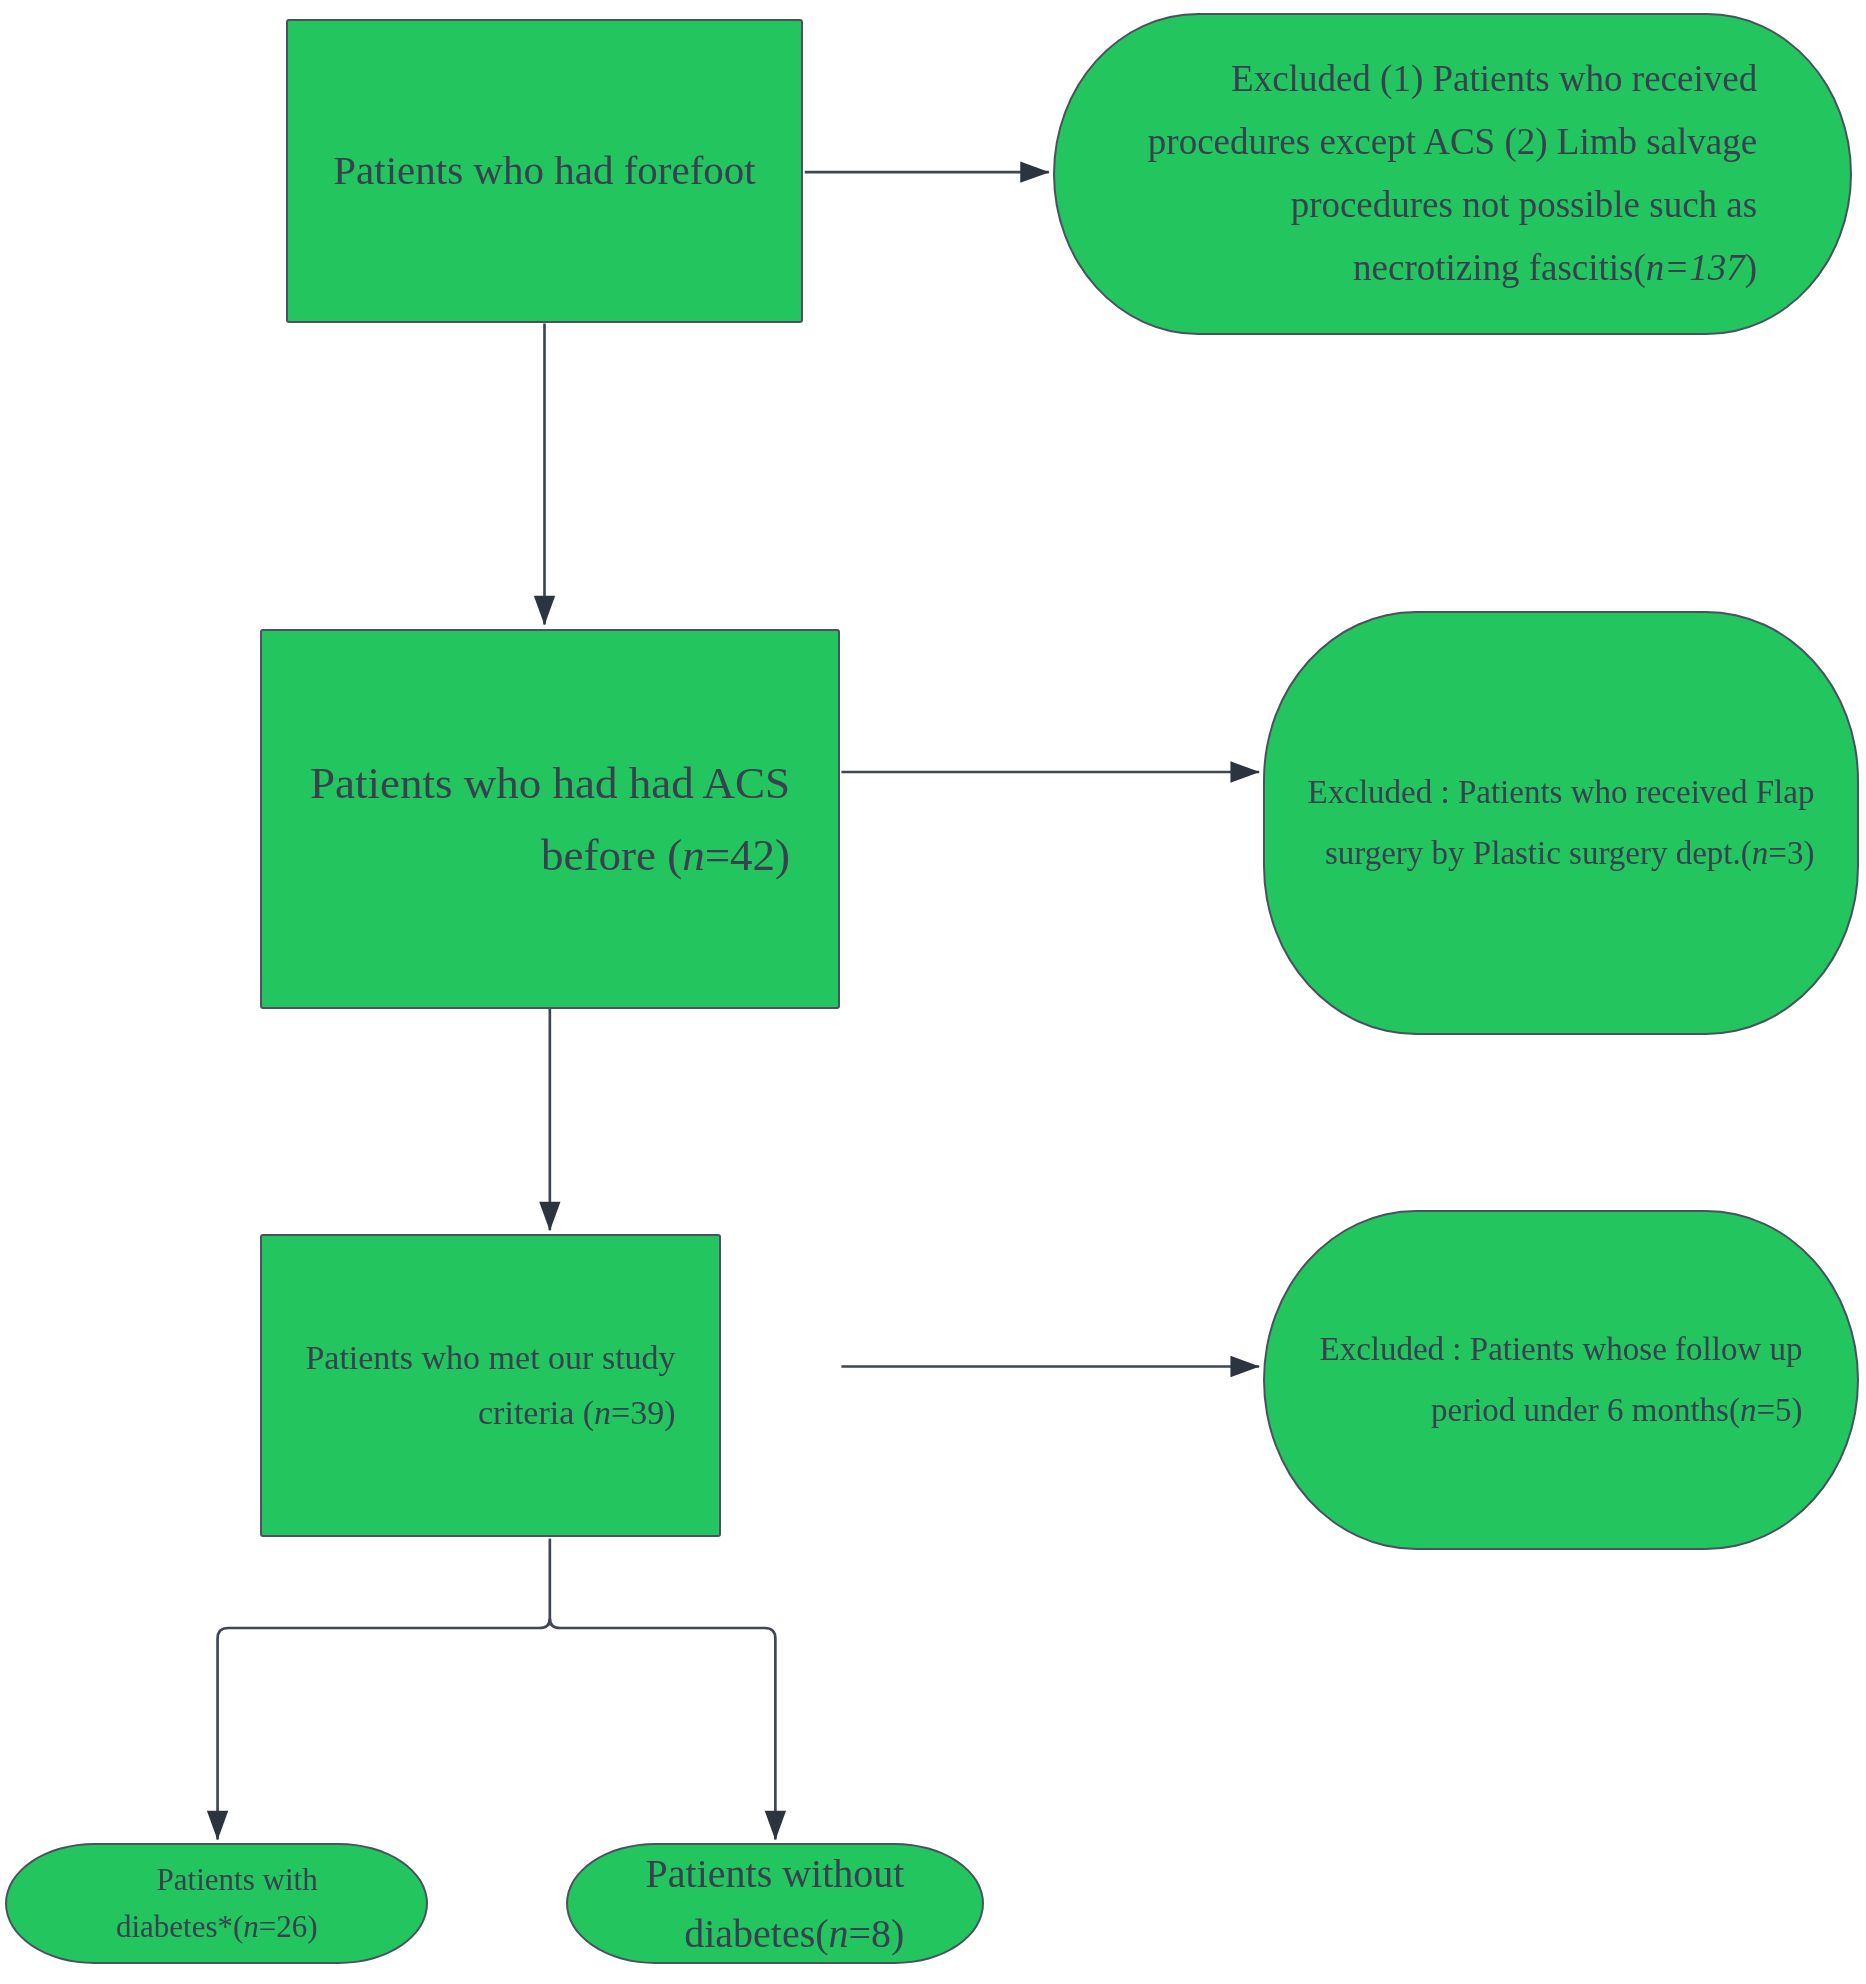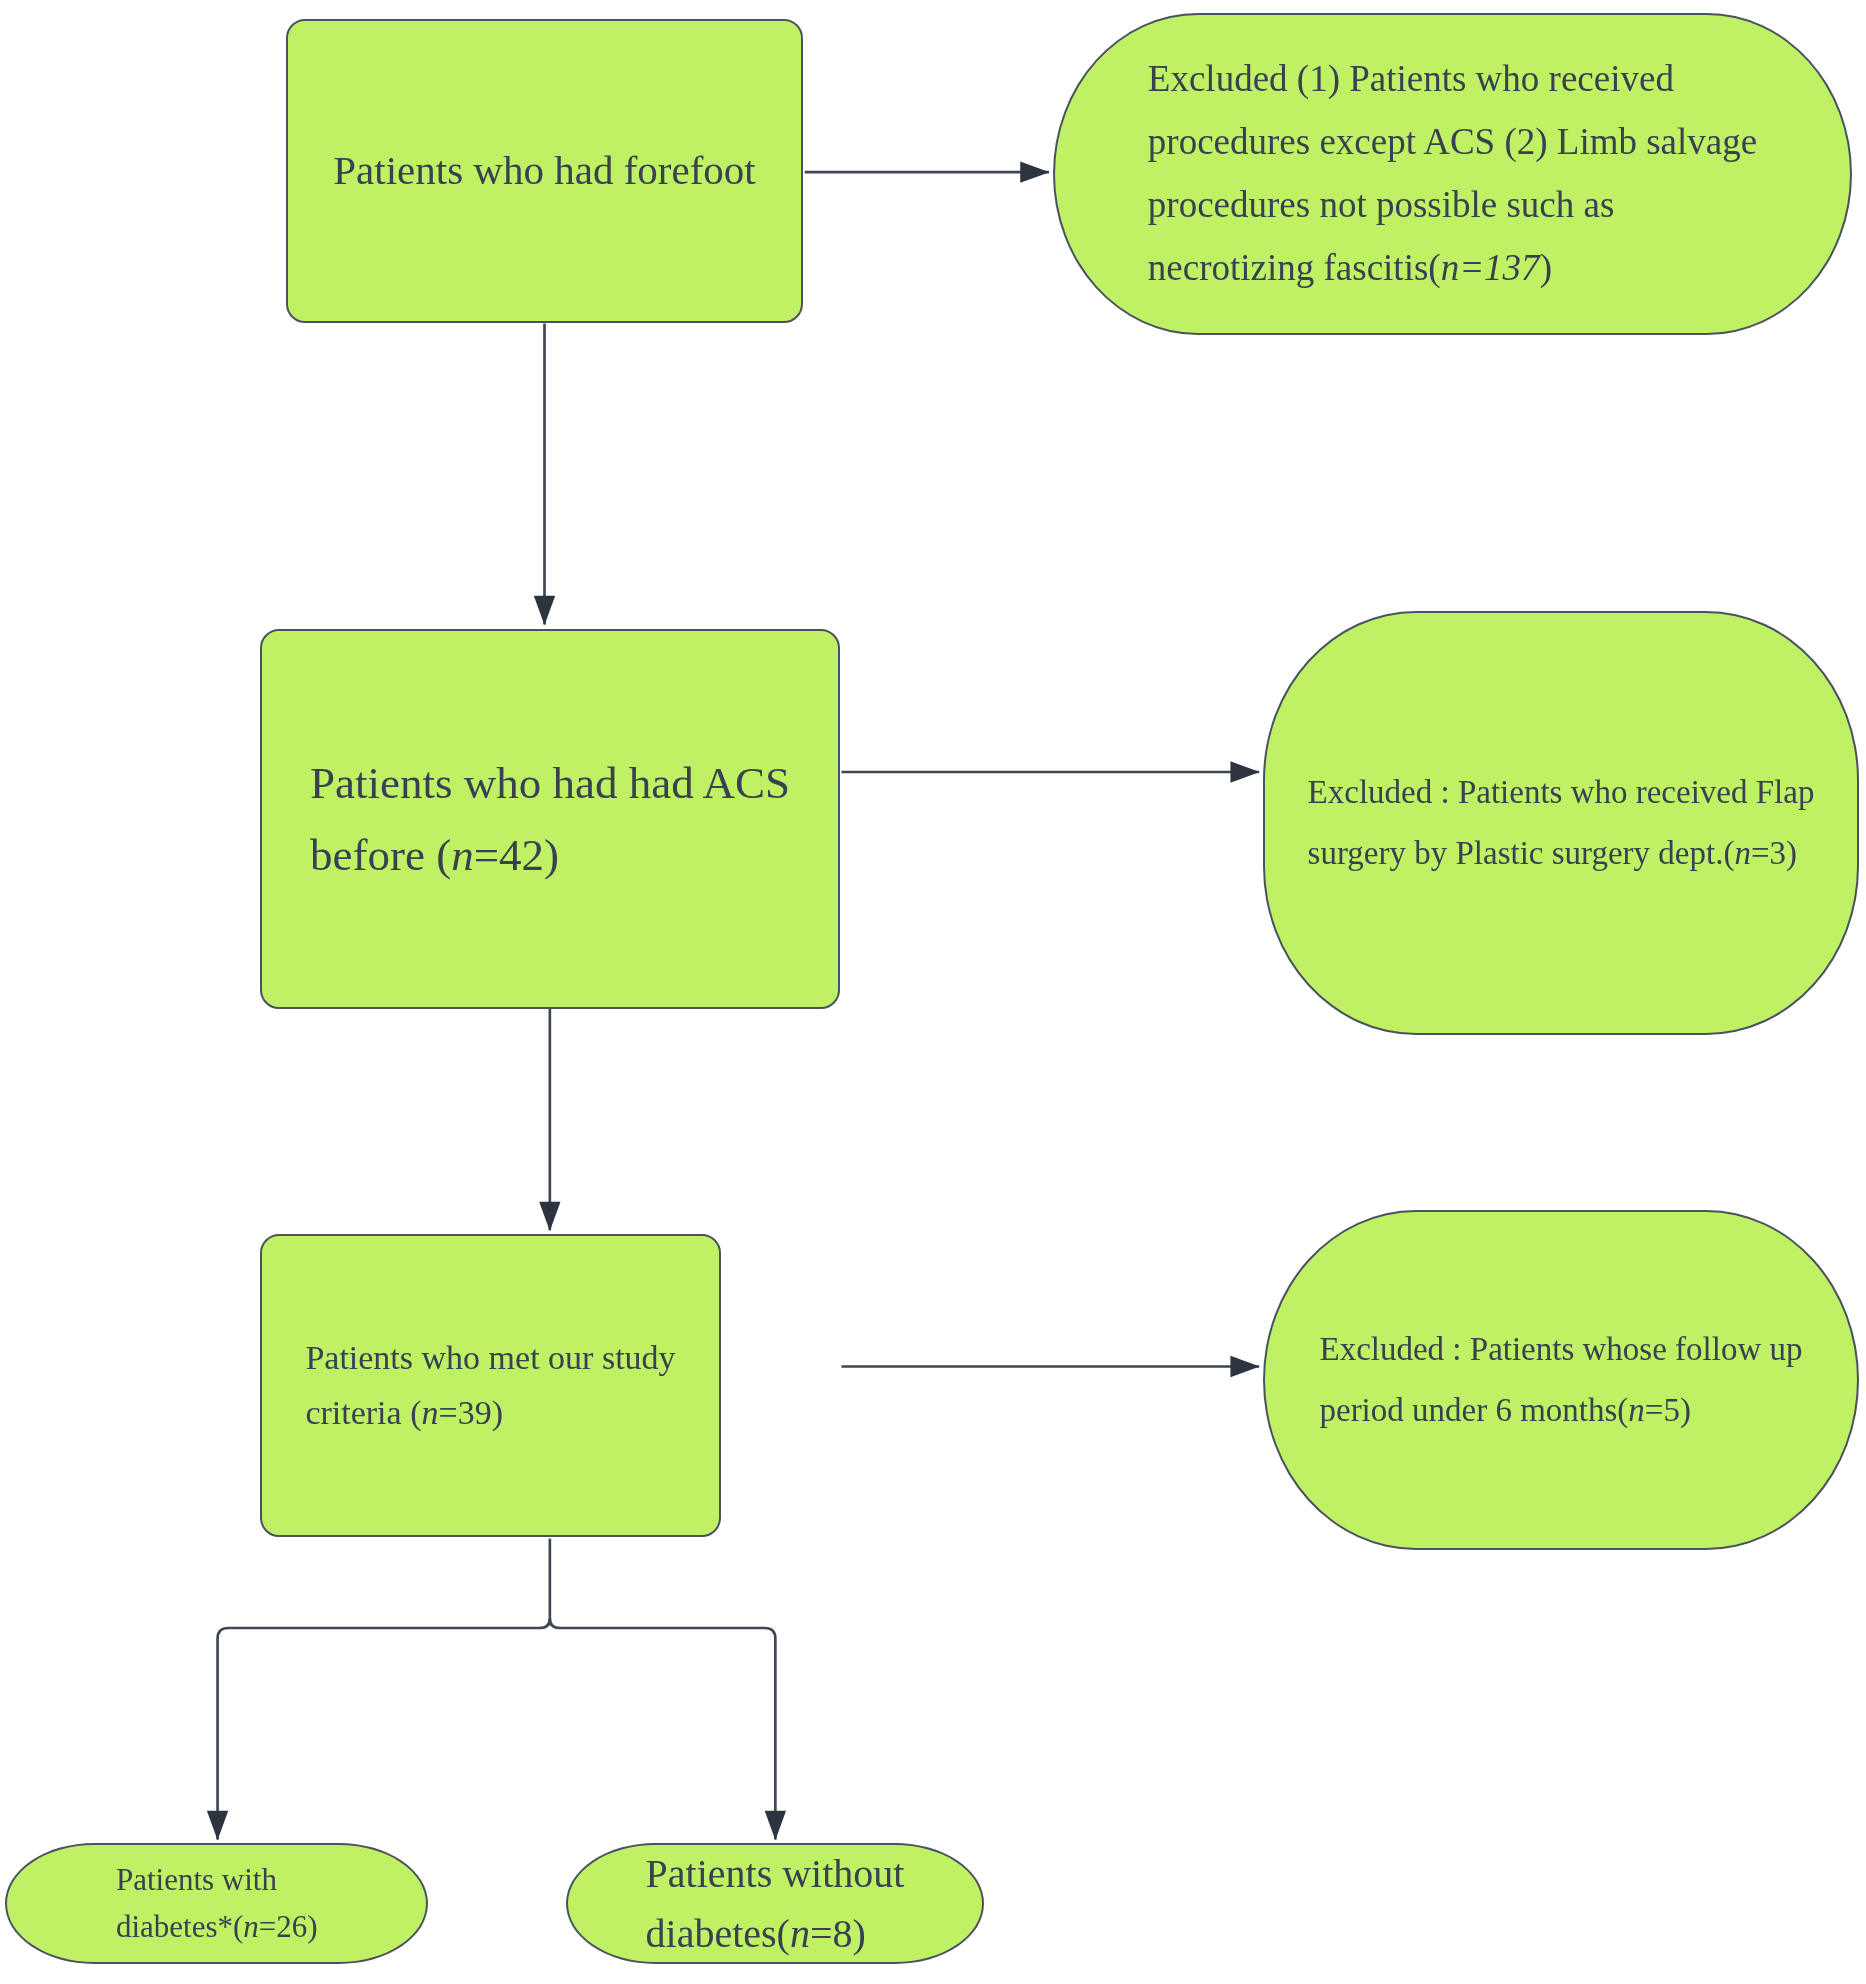--- a/index.html
+++ b/index.html
@@ -10,24 +10,24 @@
     font-family:"Liberation Serif","DejaVu Serif",serif;
     color:var(--ink,#39404f);
     overflow:hidden;
   }
   .wires{position:absolute;left:0;top:0;width:1867px;height:1985px;}
   .wire{fill:none;stroke:var(--line,#3f4755);stroke-width:4px;}
   .arrowhead{fill:var(--arrowhead,#2c3440);stroke:none;}
   .node{
     position:absolute;box-sizing:border-box;
     display:flex;align-items:center;justify-content:center;
-    text-align:left;background:#bef264;
+    text-align:right;background:#22c55e;
     border:2px solid var(--border,#4a5160);
   }
-  .rect{border-radius:19px;}
+  .rect{border-radius:3px;}
   .term{border-radius:147px / 163px;}
   .stad{border-radius:90px / 61px;}
   .txt > div{white-space:nowrap;}
   .it{font-style:italic;}
   
   #box1 {left:286px; top:18.7px;  width:517px; height:304px; font-size:41px;}
   #box1 .txt{line-height:1.62;}
   #excl1{left:1053px;top:12.7px;  width:799px;height:322px; font-size:37px;}
   #excl1 .txt{line-height:1.7;}
   #box2 {left:260px; top:629px; width:580px; height:380px; font-size:45px;}

